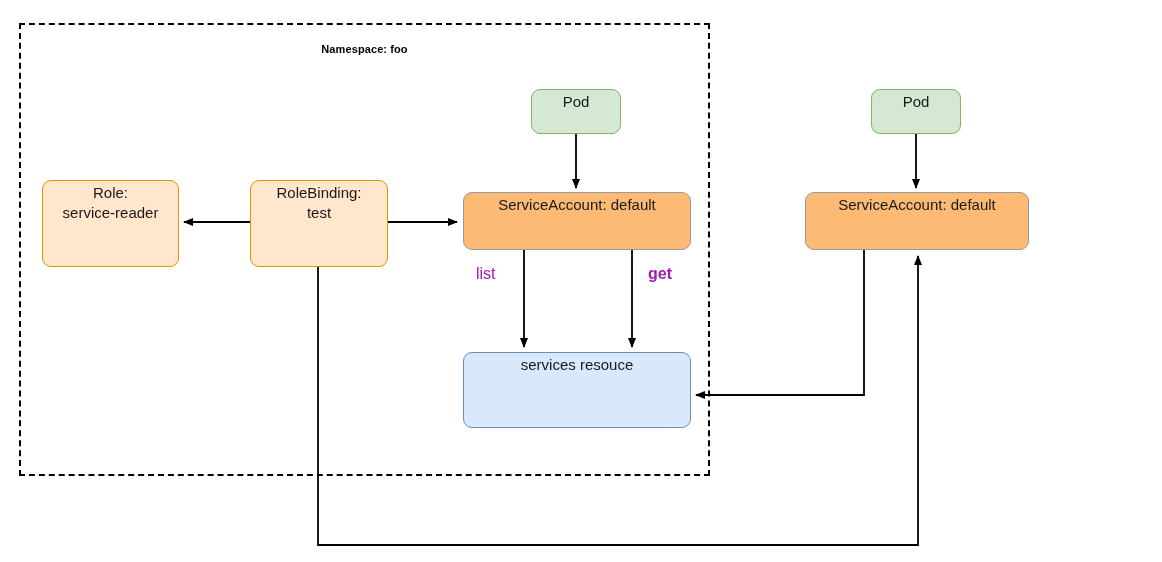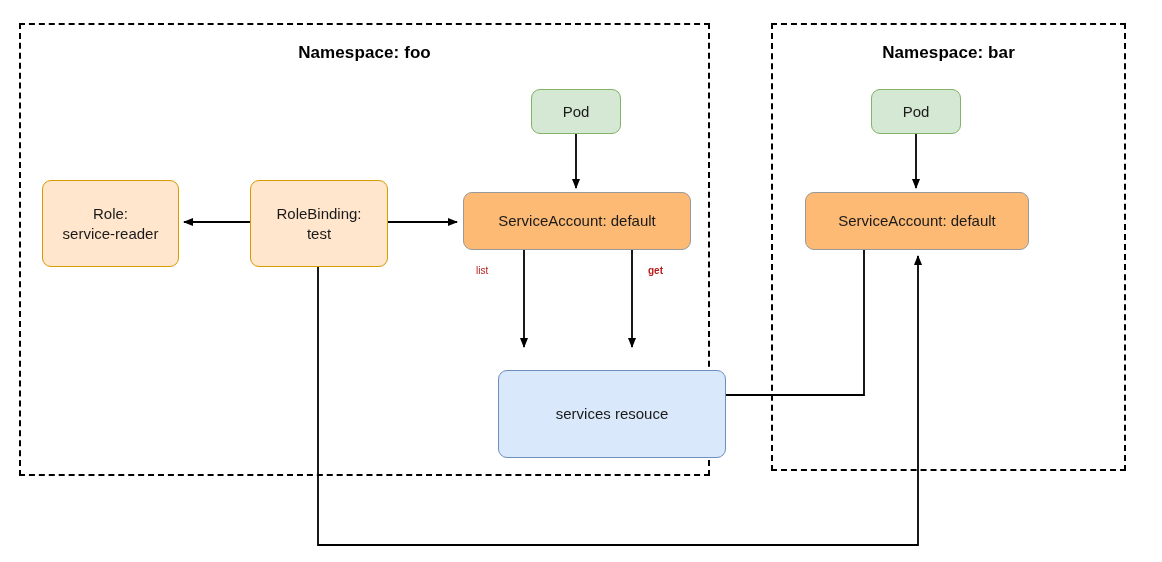--- a/index.html
+++ b/index.html
@@ -34,32 +34,32 @@
     border: 2px dashed #000000;
     background: transparent;
     box-sizing: border-box;
   }
   .ns-title {
     position: absolute;
     left: 0;
     right: 0;
     text-align: center;
     font-weight: bold;
-    font-size: 17px;
+    font-size: 11px;
     color: #000000;
     letter-spacing: 0.1px;
     white-space: nowrap;
   }
 
   
   .node {
     position: absolute;
     box-sizing: border-box;
     display: flex;
-    align-items: center;
+    align-items: flex-start;
     justify-content: center;
     text-align: center;
     border-radius: 9px;
     font-size: 15px;
     line-height: 1.3;
     color: #1a1a1a;
     padding: 2px 6px;
   }
   .node-orange {
     background: #ffe6cc;
@@ -78,38 +78,35 @@
     border: 1.6px solid #6c8ebf;
   }
   .node-label {
     display: block;
     white-space: pre-line;
   }
 
   
   .edge-label {
     position: absolute;
-    font-size: 10px;
-    color: #b91c1c;
+    font-size: 16px;
+    color: #a21caf;
     background: transparent;
     white-space: nowrap;
   }
 </style>
 </head>
 <body>
 
 <div id="canvas">
 
   <div class="namespace" style="left:19px; top:23px; width:691px; height:453px;">
     <div class="ns-title" style="top:18px;">Namespace: foo</div>
   </div>
 
-  <div class="namespace" style="left:771px; top:23px; width:355px; height:448px;">
-    <div class="ns-title" style="top:18px;">Namespace: bar</div>
-  </div>
 
   <svg id="edges" viewBox="0 0 1162 562" width="1162" height="562" xmlns="http://www.w3.org/2000/svg">
     <defs>
       <marker id="arrow" markerWidth="10" markerHeight="8" refX="9" refY="4" orient="auto" markerUnits="userSpaceOnUse">
         <path d="M0,0 L10,4 L0,8 z" fill="#000000"></path>
       </marker>
     </defs>
 
     <path d="M576,133 L576,188" stroke="#000000" stroke-width="1.8" fill="none" marker-end="url(#arrow)"></path>
 
@@ -139,21 +136,21 @@
   </div>
 
   <div class="node node-green" style="left:531px; top:89px; width:90px; height:45px;">
     <span class="node-label">Pod</span>
   </div>
 
   <div class="node node-gray" style="left:463px; top:192px; width:228px; height:58px;">
     <span class="node-label">ServiceAccount: default</span>
   </div>
 
-  <div class="node node-blue" style="left:463px; top:370px; width:228px; height:88px;margin-left:35px;">
+  <div class="node node-blue" style="left:463px; top:352px; width:228px; height:76px;">
     <span class="node-label">services resouce</span>
   </div>
 
   <div class="edge-label" style="left:476px; top:265px;">list</div>
 
   <div class="edge-label" style="left:648px; top:265px;font-weight:bold;">get</div>
 
   <div class="node node-green" style="left:871px; top:89px; width:90px; height:45px;">
     <span class="node-label">Pod</span>
   </div>

